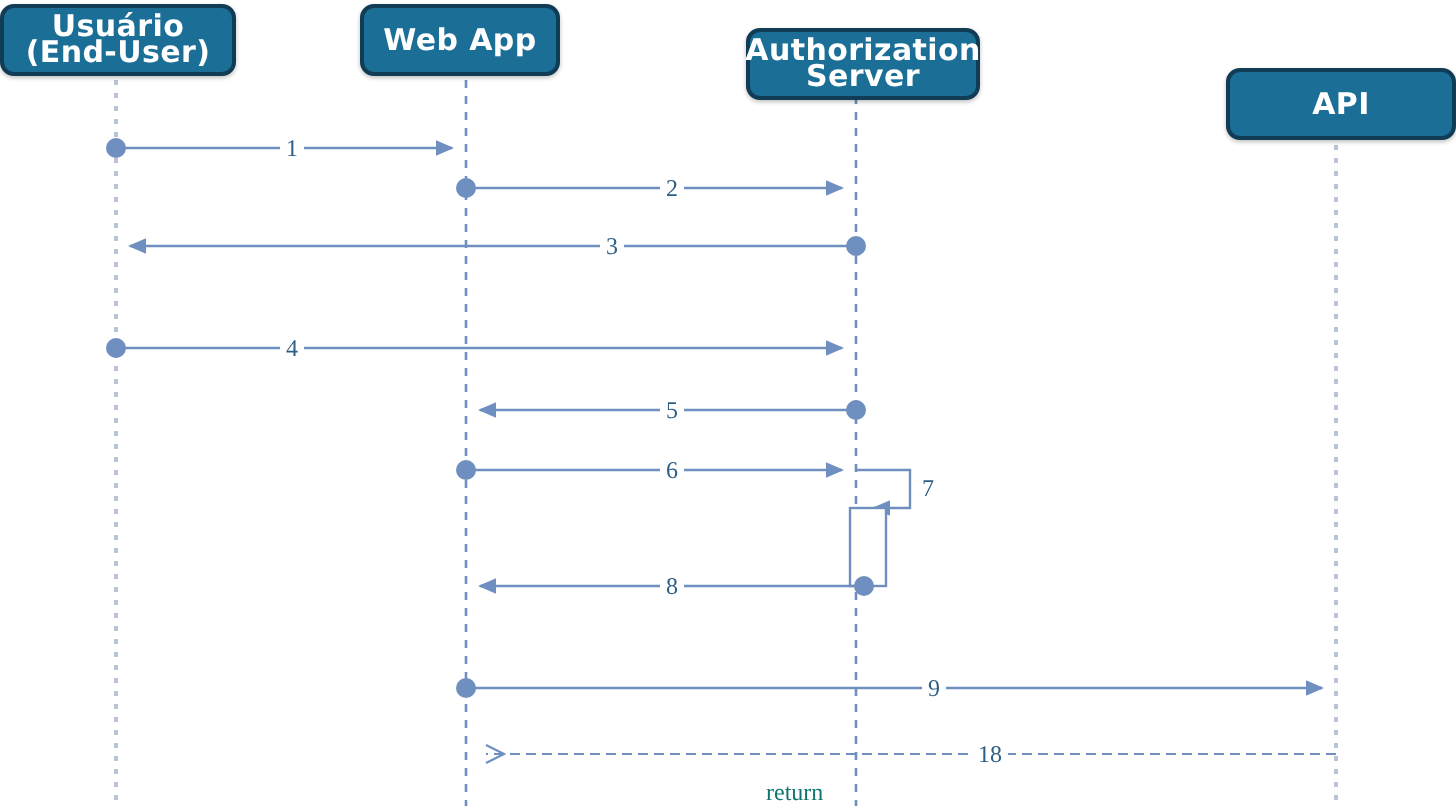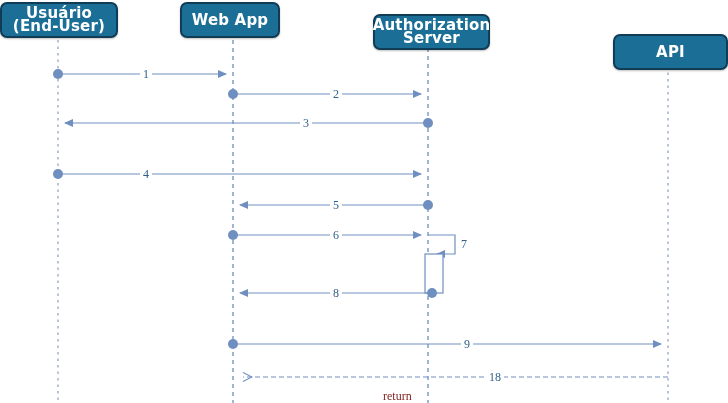--- a/index.html
+++ b/index.html
@@ -50,21 +50,21 @@
     font-family: "Liberation Serif", serif;
     font-size: 12px;
     line-height: 12px;
     background: #ffffff;
     padding: 0 3px;
     text-align: center;
     white-space: nowrap;
   }
   .return-label {
     position: absolute;
-    color: #7f1d1d;
+    color: #0f766e;
     font-family: "Liberation Serif", serif;
     font-size: 12px;
     line-height: 12px;
     white-space: nowrap;
   }
 </style>
 </head>
 <body>
 
 <div id="canvas">

